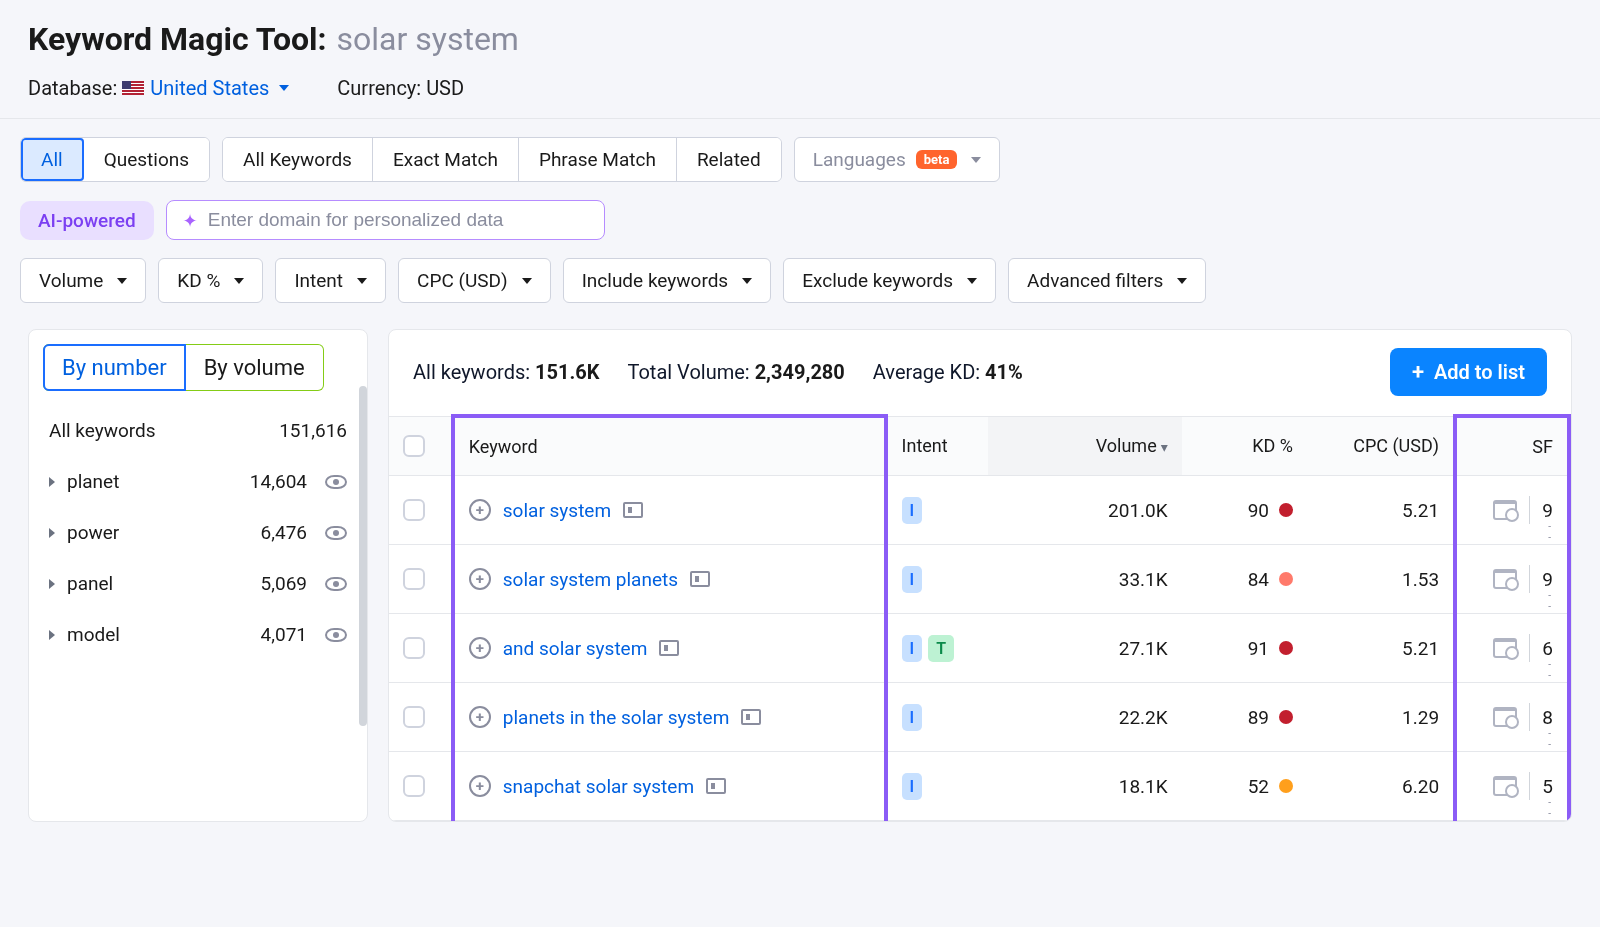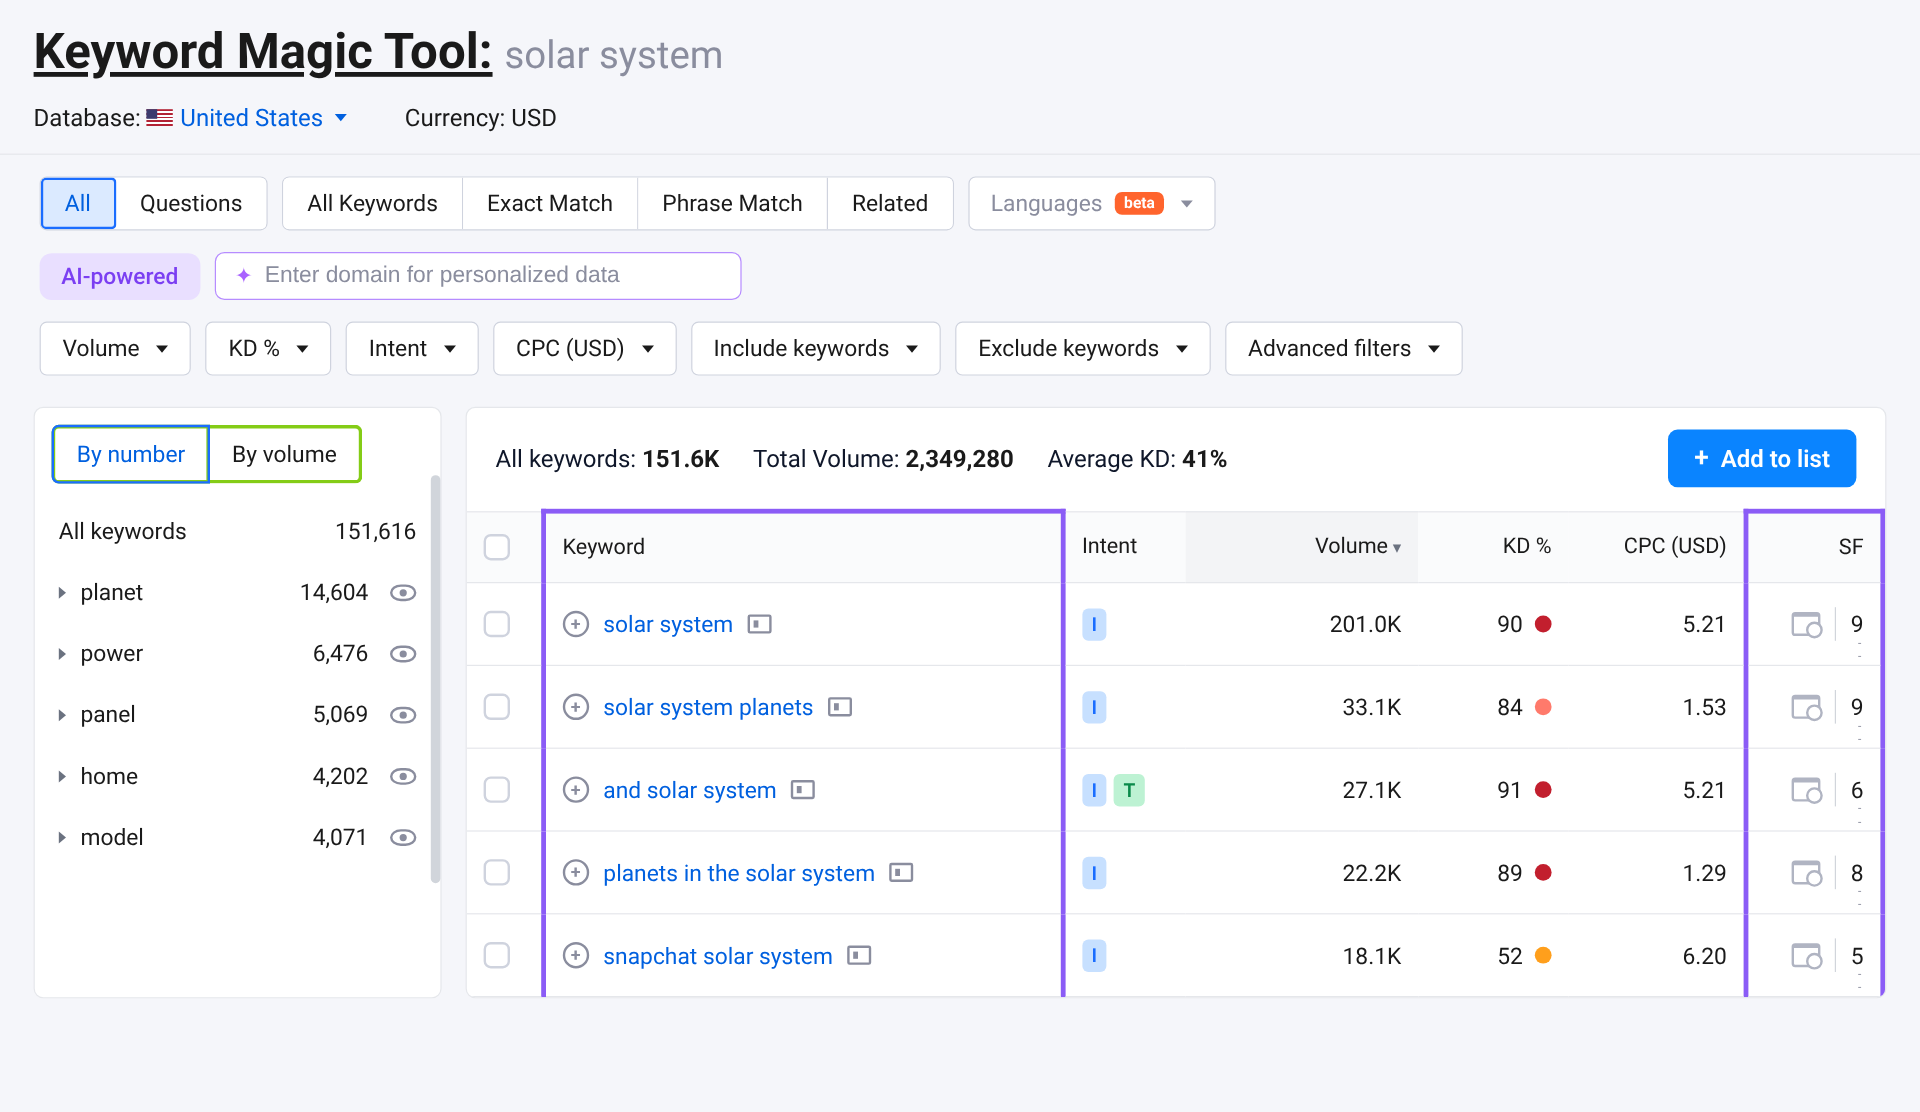--- a/index.html
+++ b/index.html
@@ -11,21 +11,21 @@
   }
   .header {
     padding: 20px 28px 18px;
   }
   .title-row {
     display: flex;
     align-items: baseline;
     gap: 10px;
     margin-bottom: 18px;
   }
-  .tool-title { font-size: 41px; font-weight: 700; text-decoration: underline; }
+  .tool-title { font-size: 32px; font-weight: 700; }
   .query { font-size: 32px; font-weight: 400; color: #8a8d9e; }
   .meta-row { display: flex; gap: 48px; font-size: 20px; }
   .meta-label { color: #1a1a1a; }
   .meta-value.link { color: #0060df; cursor: pointer; display: inline-flex; align-items: center; gap: 6px; }
   .flag {
     display: inline-block;
     width: 22px; height: 14px;
     background: linear-gradient(to bottom,
       #b22234 0%, #b22234 11%, #fff 11%, #fff 22%,
       #b22234 22%, #b22234 33%, #fff 33%, #fff 44%,
@@ -43,21 +43,21 @@
     display: inline-block;
     width: 0; height: 0;
     border-left: 5px solid transparent;
     border-right: 5px solid transparent;
     border-top: 6px solid currentColor;
     margin-left: 4px;
   }
   .divider { border-top: 1px solid #e5e7eb; }
 
   .filters {
-    padding: 18px 33px 8px;
+    padding: 18px 20px 8px;
     display: flex; flex-direction: column; gap: 18px;
   }
   .filter-row { display: flex; flex-wrap: wrap; gap: 12px; align-items: center; }
   .seg-group { display: flex; border: 1px solid #cfd3de; border-radius: 6px; overflow: hidden; background: #fff; }
   .seg-btn {
     padding: 10px 20px; font-size: 19px; background: #fff; cursor: pointer;
     border-right: 1px solid #cfd3de; color: #1a1a1a;
   }
   .seg-btn:last-child { border-right: none; }
   .seg-btn.active-blue { background: #dbeaff; color: #0060df; outline: 2px solid #1a6dff; outline-offset: -2px; border-radius: 4px; }
@@ -88,21 +88,21 @@
 
   .content {
     display: flex; gap: 20px; padding: 18px 28px 0;
   }
   .sidebar {
     width: 340px; background: #fff; border: 1px solid #e5e7eb; border-radius: 8px;
     display: flex; flex-direction: column; position: relative;
   }
   .sidebar-tabs { display: flex; padding: 14px; gap: 0; }
   .sidebar-tab {
-    padding: 10px 18px; font-size: 19px; border: 3px solid #84cc16; cursor: pointer;
+    padding: 10px 18px; font-size: 22px; border: 1px solid #84cc16; cursor: pointer;
   }
   .sidebar-tab:first-child { border-radius: 6px 0 0 6px; }
   .sidebar-tab:last-child { border-radius: 0 6px 6px 0; border-left: none; }
   .sidebar-tab.active { outline: 2px solid #1a6dff; outline-offset: -2px; color: #0060df; z-index: 1; }
   .sidebar-summary {
     display: flex; justify-content: space-between; padding: 14px 20px; font-size: 19px;
   }
   .sidebar-list { flex: 1; overflow: hidden; }
   .side-row {
     display: flex; align-items: center; padding: 14px 20px; gap: 12px; font-size: 19px;
@@ -308,26 +308,20 @@
     <span class="eye"></span>
   </div>
         <div class="side-row">
     <span class="chevron-right"></span>
     <span class="kw">panel</span>
     <span class="cnt">5,069</span>
     <span class="eye"></span>
   </div>
         <div class="side-row">
     <span class="chevron-right"></span>
-    <span class="kw">home</span>
-    <span class="cnt">4,202</span>
-    <span class="eye"></span>
-  </div>
-        <div class="side-row">
-    <span class="chevron-right"></span>
     <span class="kw">model</span>
     <span class="cnt">4,071</span>
     <span class="eye"></span>
   </div>
       </div>
     <div class="scroll-ind"></div>
   </div>
 
   <div class="main">
     <div class="stats-row">

